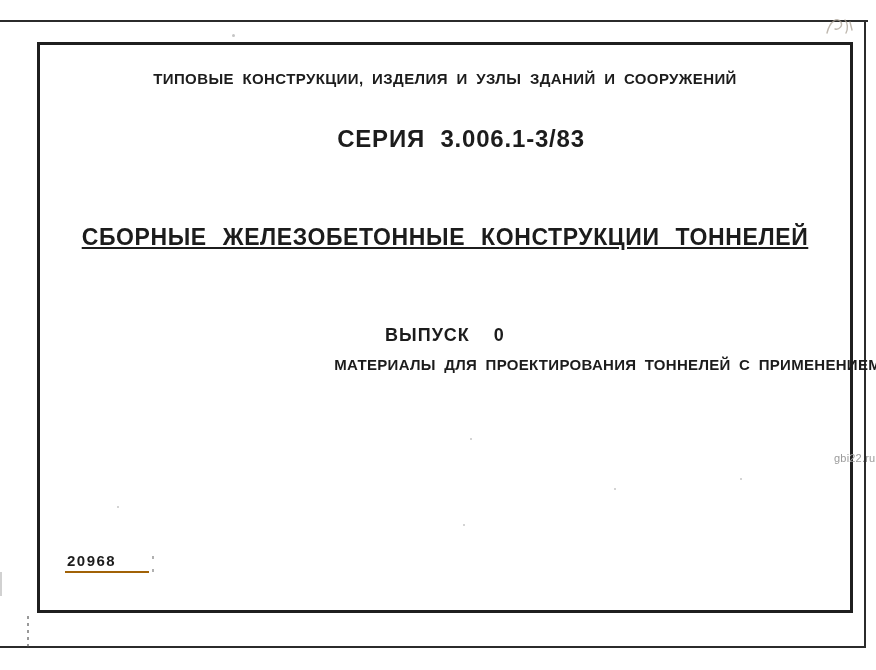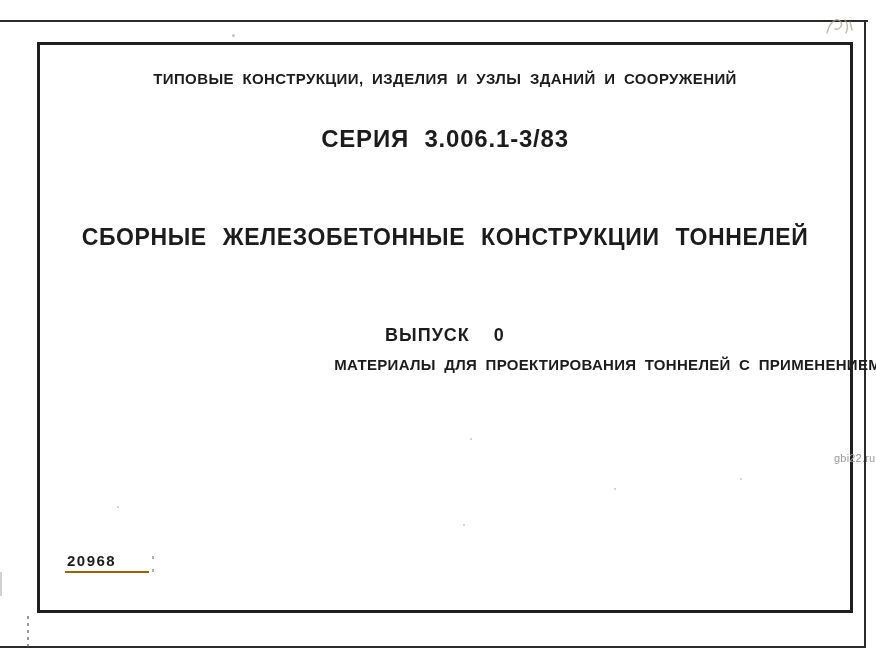--- a/index.html
+++ b/index.html
@@ -57,26 +57,28 @@
     top: 70px;
     font-size: 15px;
     letter-spacing: 0.4px;
     word-spacing: 4px;
   }
   .series-line {
     top: 125px;
     font-size: 24px;
     letter-spacing: 0.8px;
     word-spacing: 8px;
+    margin-left: 16px;
   }
   .main-title {
     top: 224px;
     font-size: 23px;
     letter-spacing: 0.6px;
     word-spacing: 9px;
+    text-decoration: underline;
   }
   .issue-line {
     top: 325px;
     font-size: 18px;
     letter-spacing: 1px;
     word-spacing: 18px;
   }
   .subtitle-block {
     position: absolute;
     left: 37px; top: 355px;

